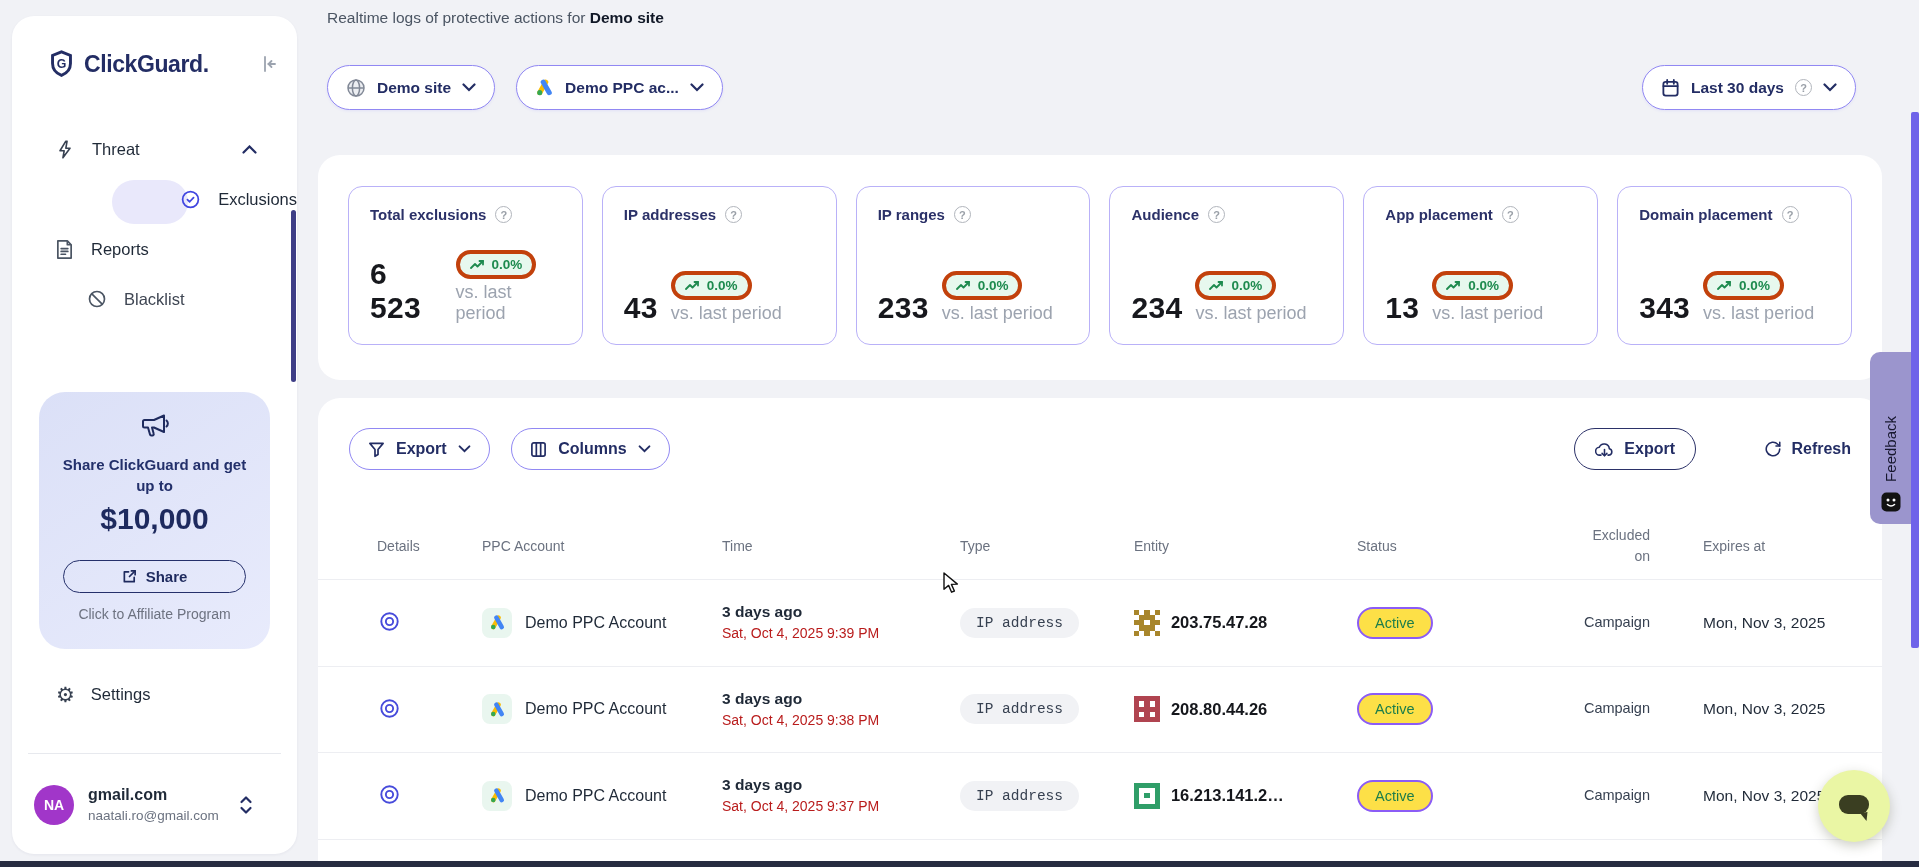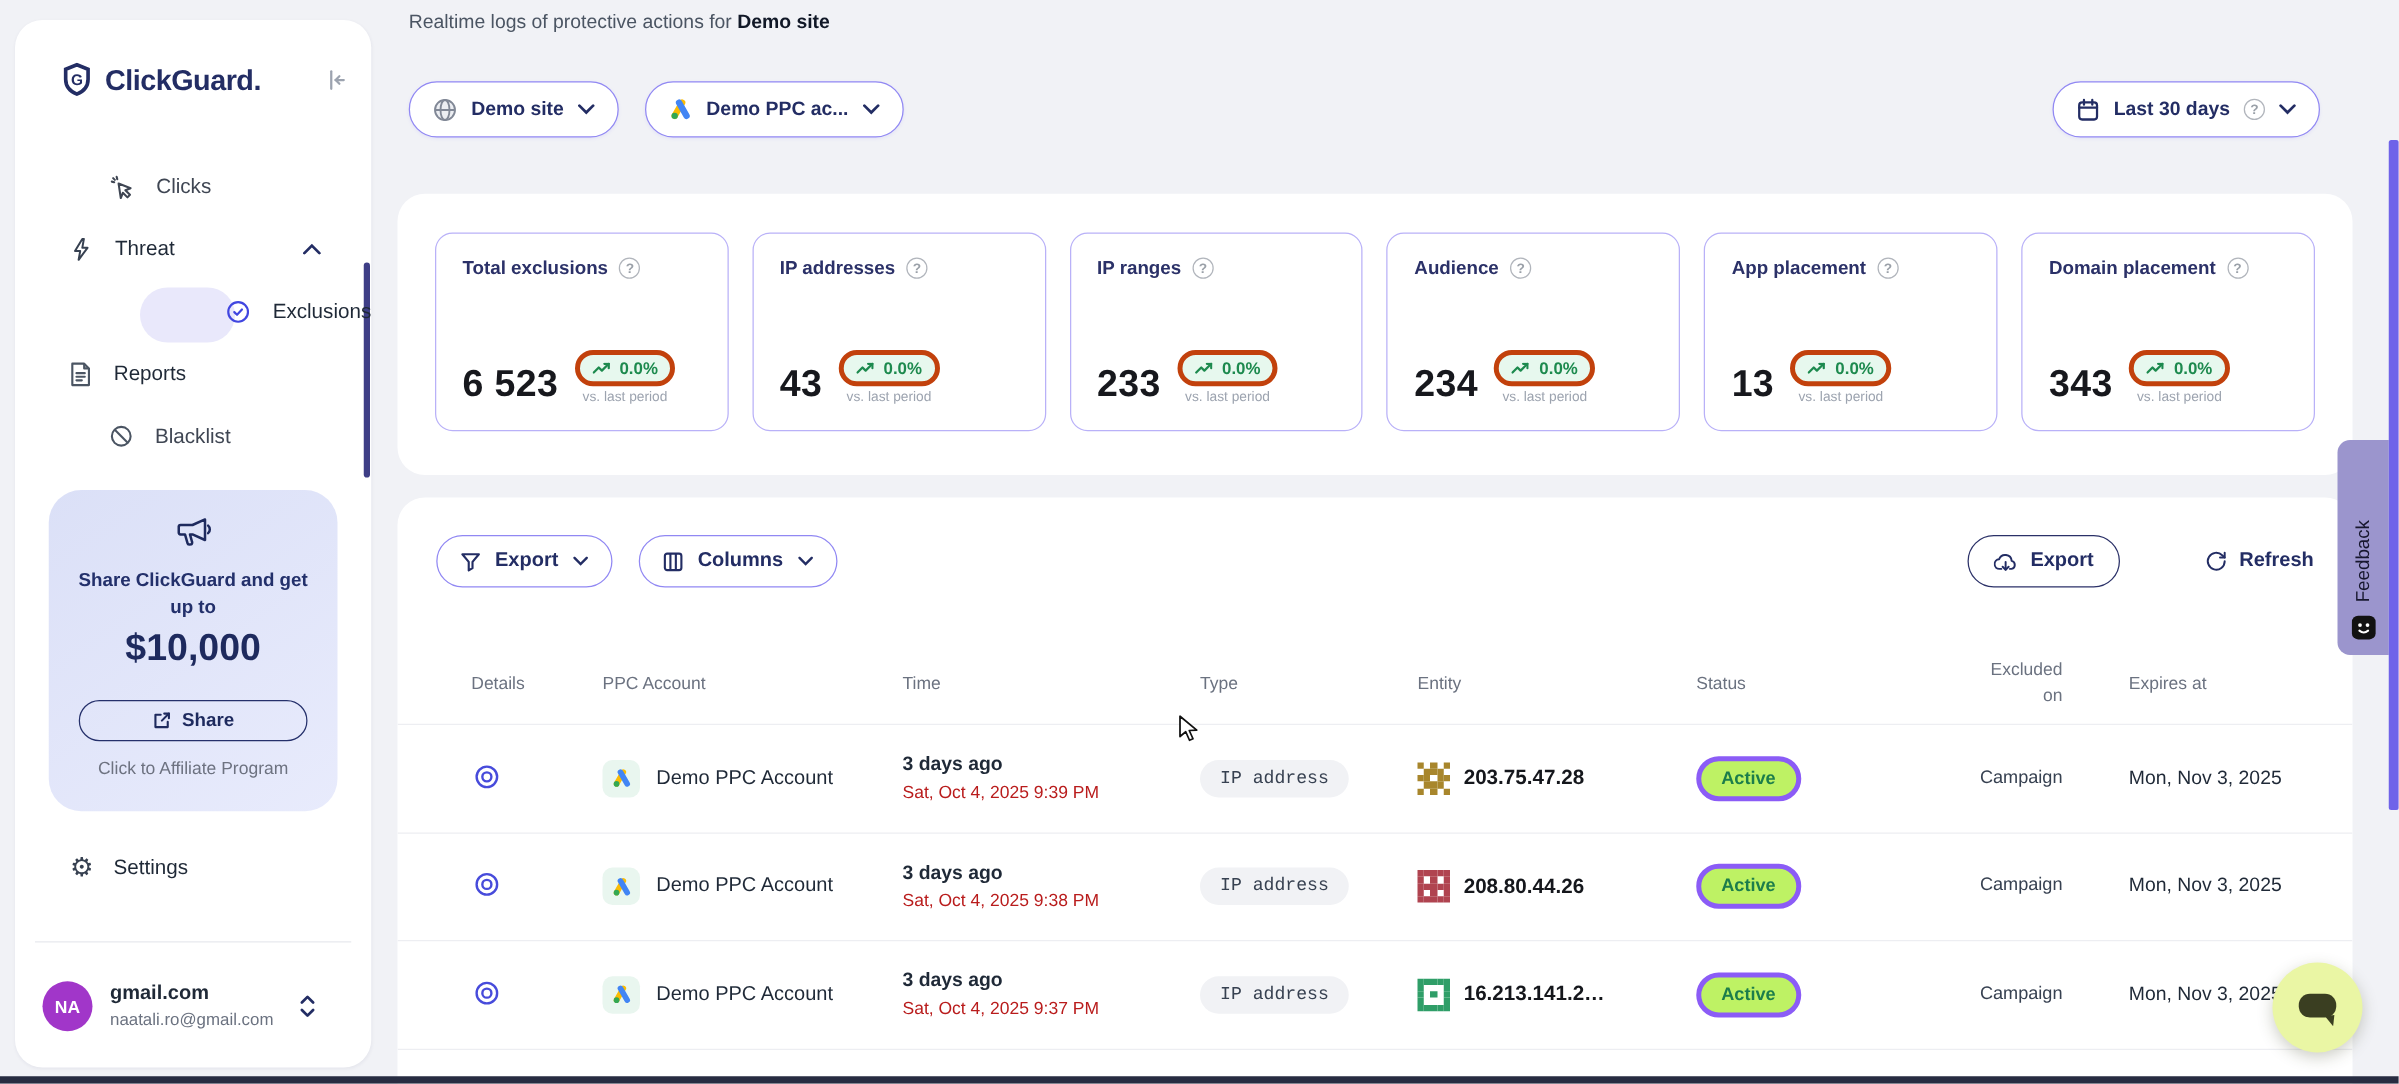--- a/index.html
+++ b/index.html
@@ -68,21 +68,21 @@
   .cards { position:absolute; top:31px; left:30px; right:30px; display:flex; gap:19px; }
   .card { flex:1; height:159px; border:1.5px solid var(--card-border,#b9b1f8); border-radius:14px;
           padding:19px 21px; display:flex; flex-direction:column; justify-content:space-between; }
   .card-title { display:flex; align-items:center; gap:9px; font-size:15px; font-weight:600; color:#2b3168; }
   .card-bottom { display:flex; align-items:flex-end; gap:13px; }
   .card-value { font-size:30px; font-weight:700; color:#17181d; letter-spacing:.3px; }
   .delta-wrap { display:flex; flex-direction:column; gap:3px; padding-bottom:1px; }
   .delta-pill { display:inline-flex; align-items:center; gap:8px; background:var(--green-bg,#e7f8ee);
                 border:4px solid #c2410c; color:var(--green-text,#1d8a4e); font-size:13.5px; font-weight:600;
                 padding:3px 10px; border-radius:999px; width:max-content; }
-  .delta-caption { font-size:11px; color:#9ca3af;text-align:center; }
+  .delta-caption { font-size:18px; color:#9ca3af; }
 
   .table-panel { top:398px; height:509px; overflow:hidden; }
   .tb-toolbar { position:absolute; top:30px; left:31px; right:31px; height:42px; }
   .tool-pill { height:42px; border-radius:999px; border:1.5px solid var(--accent,#9188f3); background:#fff;
                display:inline-flex; align-items:center; gap:11px; padding:0 18px; font-size:16px; font-weight:600;
                color:#232d64; cursor:pointer; margin-right:17px; }
   .export-btn { position:absolute; right:155px; top:0; height:42px; border-radius:999px; border:1.5px solid #2b3168;
                 background:#fff; display:inline-flex; align-items:center; gap:10px; padding:0 20px;
                 font-size:16px; font-weight:600; color:#232d64; cursor:pointer; }
   .refresh-btn { position:absolute; right:0; top:0; height:42px; display:inline-flex; align-items:center; gap:9px;
@@ -98,22 +98,22 @@
   .eye-btn { background:none; border:none; cursor:pointer; padding:2px; width:28px; }
   .acct-cell { display:flex; align-items:center; gap:13px; font-size:16px; font-weight:500; color:#1f2937; }
   .ads-box { width:30px; height:30px; border-radius:8px; background:#e9f6ef; display:flex; align-items:center; justify-content:center; }
   .time-rel { font-size:15.5px; font-weight:600; color:#1f2937; }
   .time-abs { font-size:14px; color:#b91c1c; margin-top:4px; min-height:17px; }
   .type-pill { display:inline-block; background:#f1f2f5; color:#374151; font-size:14.5px;
                padding:7px 16px; border-radius:999px;font-family:Liberation Mono, monospace; }
   .type-pill:empty, .status-pill:empty { visibility:hidden; }
   .entity-cell { display:flex; align-items:center; gap:11px; font-size:16.5px; font-weight:600; color:#15171c; }
   .identicon { display:grid; grid-template-columns:repeat(5,5.2px); grid-auto-rows:5.2px; }
-  .status-pill { display:inline-block; background:#bef264; border:4px solid #8b5cf6; color:#1c7d4b;
-                 font-size:14.5px; font-weight:700; padding:6px 16px; border-radius:999px; }
+  .status-pill { display:inline-block; background:#fde047; border:2px solid #8b5cf6; color:#1c7d4b;
+                 font-size:14.5px; font-weight:400; padding:6px 16px; border-radius:999px; }
   .excl-val { font-size:14.5px; color:#374151; }
   .exp-val { font-size:15.5px; color:#1f2937; }
 
   
   .feedback-tab { position:absolute; right:8px; top:352px; width:41px; height:172px; z-index:20;
                   background:var(--feedback-bg,#9b95cd); border-radius:10px 0 0 10px; cursor:pointer;
                   display:flex; flex-direction:column; align-items:center; justify-content:flex-end; padding-bottom:12px; gap:10px; }
   .feedback-tab .vtext { writing-mode:vertical-rl; transform:rotate(180deg); font-size:15px; font-weight:500; color:#17172e; }
   .page-scrollbar { position:absolute; right:0; top:112px; width:8px; height:536px; background:var(--scrollbar,#6f63e9); z-index:30; border-radius:2px; }
   .chat-fab { position:absolute; left:1818px; top:770px; width:72px; height:72px; border-radius:50%;
@@ -139,31 +139,20 @@
       <span class="collapse-btn">
         <svg width="20" height="20" viewBox="0 0 20 20" fill="none" stroke="#9ca3af" stroke-width="1.8" stroke-linecap="round">
             <path d="M6 3 v14"></path>
             <path d="M16 10 H9.5"></path>
             <path d="M12.5 7 9.5 10 12.5 13"></path>
           </svg>
       </span>
     </div>
 
     <nav class="nav">
-      <div class="nav-item ni-l2">
-        <span>
-          <svg width="21" height="21" viewBox="0 0 24 24" fill="none" stroke="#3f4653" stroke-width="1.9" stroke-linecap="round" stroke-linejoin="round">
-              <path d="M9 9 l11 4.2 -4.8 1.9 4.2 4.2 -2.3 2.3 -4.2-4.2 -1.9 4.8 Z"></path>
-              <path d="M7.2 2.8 7.8 5"></path>
-              <path d="M2.8 7.2 5 7.8"></path>
-              <path d="M4 4 5.6 5.6"></path>
-            </svg>
-        </span>
-        <span>Clicks</span>
-      </div>
       <div class="nav-item ni-l1">
         <span>
           <svg width="20" height="21" viewBox="0 0 24 24" fill="none" stroke="#374151" stroke-width="1.9" stroke-linejoin="round">
               <path d="M13 2 6 13.5 h5 L9.5 22 18 10.5 h-5 L14.5 2 Z"></path>
             </svg>
         </span>
         <span>Threat</span>
         <span class="chev">
           <svg width="15" height="9" viewBox="0 0 15 9" fill="none" stroke="#232d64" stroke-width="2.2" stroke-linecap="round">
               <path d="M1.5 7.5 7.5 1.5 13.5 7.5"></path>

